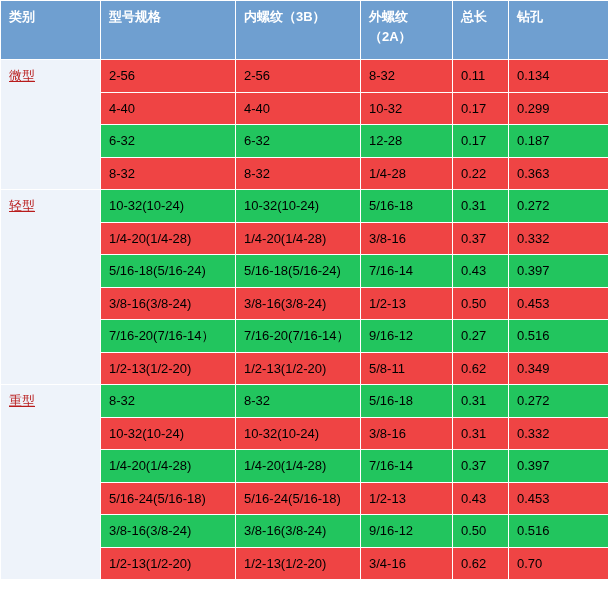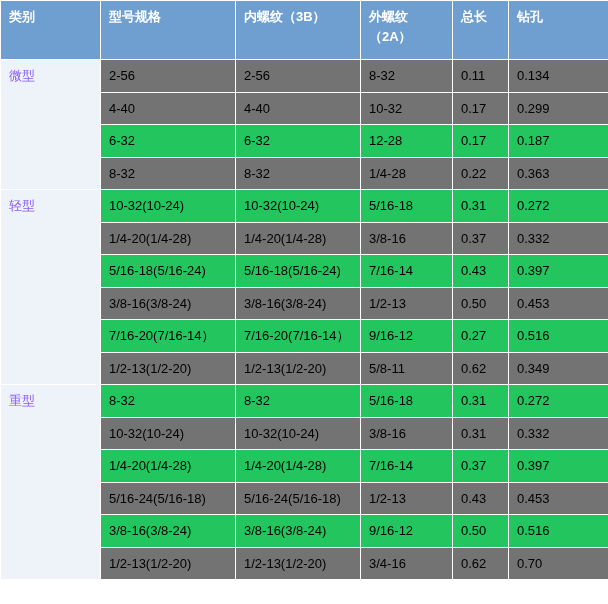--- a/index.html
+++ b/index.html
@@ -44,24 +44,25 @@
   col.c2 { width: 125px; }
   col.c3 { width: 92px; }
   col.c4 { width: 56px; }
   col.c5 { width: 100px; }
 
   td.cat {
     background: #eef3fa;
     text-align: center;
     vertical-align: top;
     padding-top: 10px;
-    color: #8b5cf6;
+    color: #b91c1c;
+    text-decoration: underline;
   }
   td.band-a { background: #22c55e; }
-  td.band-b { background: #737373; }
+  td.band-b { background: #ef4444; }
   .cat-text { display: block; }
 </style>
 </head>
 <body>
 
 <table class="spec-table">
   <colgroup>
     <col class="c0">
       <col class="c1">
       <col class="c2">

